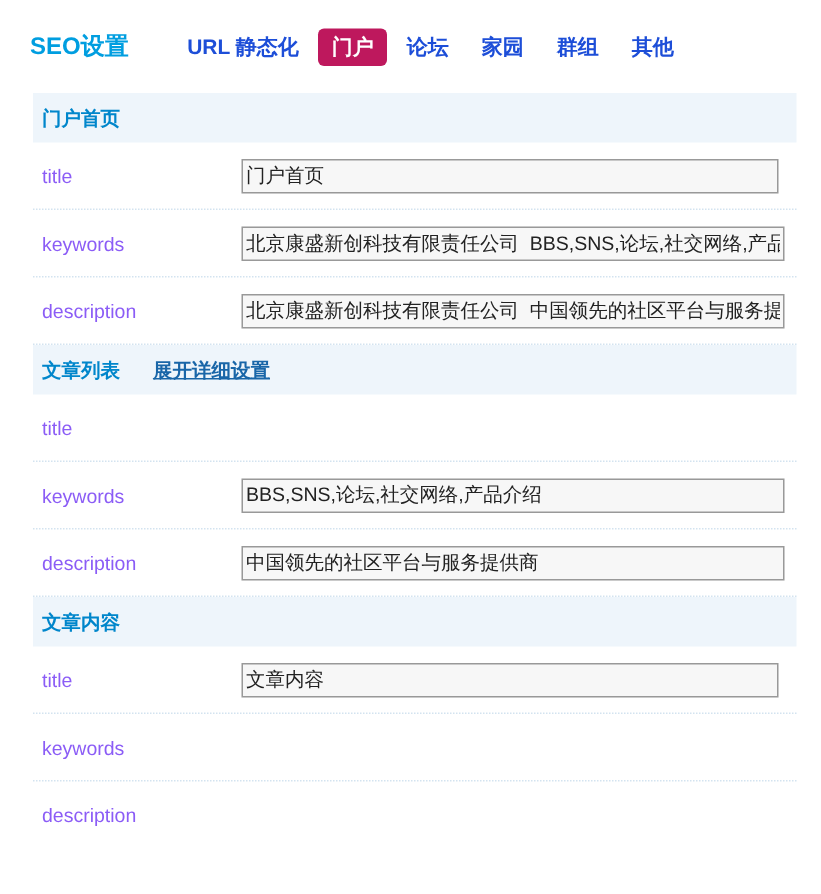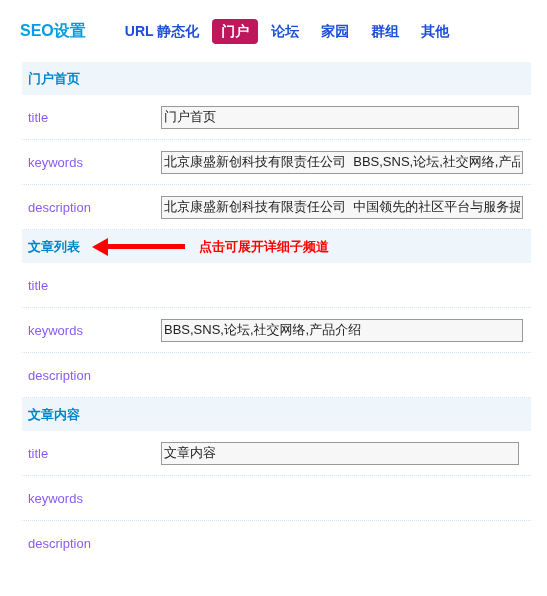--- a/index.html
+++ b/index.html
@@ -173,35 +173,32 @@
     <div class="field-row">
       <div class="field-label">keywords</div>
       <input type="text" class="field-input wide" value="北京康盛新创科技有限责任公司  BBS,SNS,论坛,社交网络,产品介绍" style="">
     </div>
     <div class="field-row">
       <div class="field-label">description</div>
       <input type="text" class="field-input wide" value="北京康盛新创科技有限责任公司  中国领先的社区平台与服务提供商" style="">
     </div>
     <div class="section-header">
       <span class="sh-title">文章列表</span>
-      <span class="annot">
-        <span class="arrow-head"></span>
-        <span class="arrow-shaft"></span>
-        <span class="annot-text">点击可展开详细子频道</span>
-      </span>
+      <span class="sh-link">展开详细设置</span>
     </div>
     <div class="field-row">
       <div class="field-label">title</div>
     </div>
     <div class="field-row">
       <div class="field-label">keywords</div>
       <input type="text" class="field-input wide" value="BBS,SNS,论坛,社交网络,产品介绍" style="">
     </div>
     <div class="field-row">
       <div class="field-label">description</div>
+      <input type="text" class="field-input wide" value="中国领先的社区平台与服务提供商" style="">
     </div>
     <div class="section-header">
       <span class="sh-title">文章内容</span>
     </div>
     <div class="field-row">
       <div class="field-label">title</div>
       <input type="text" class="field-input" value="文章内容" style="">
     </div>
     <div class="field-row">
       <div class="field-label">keywords</div>

